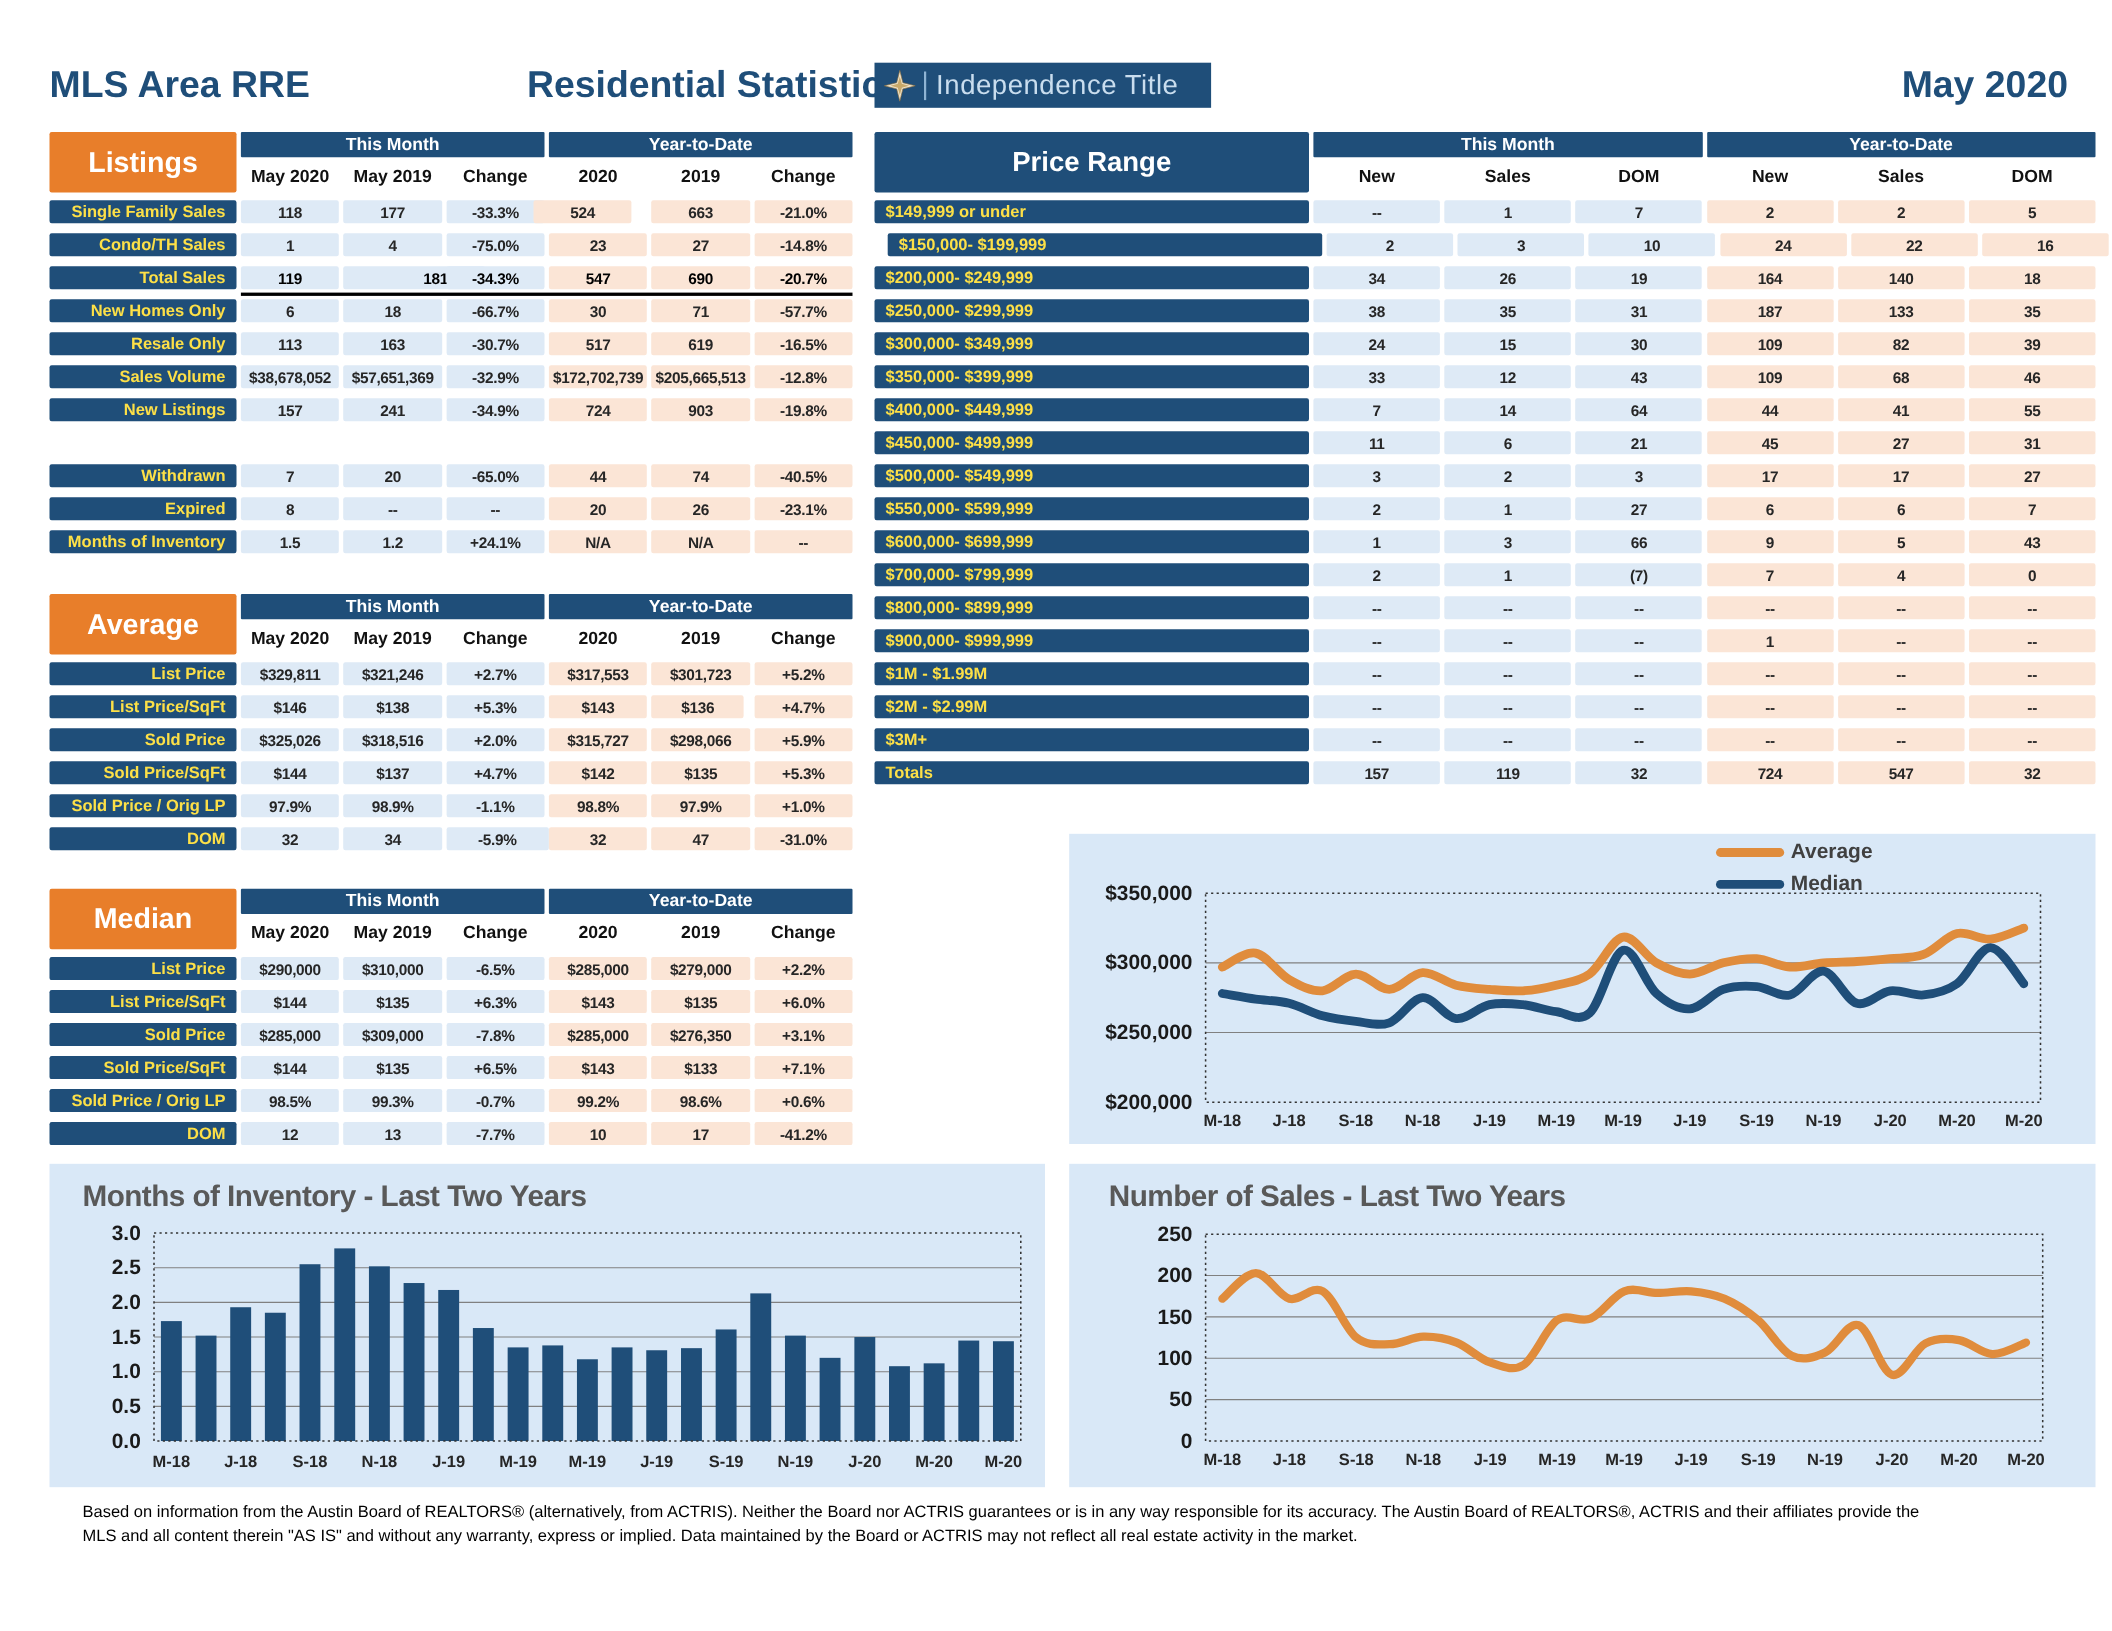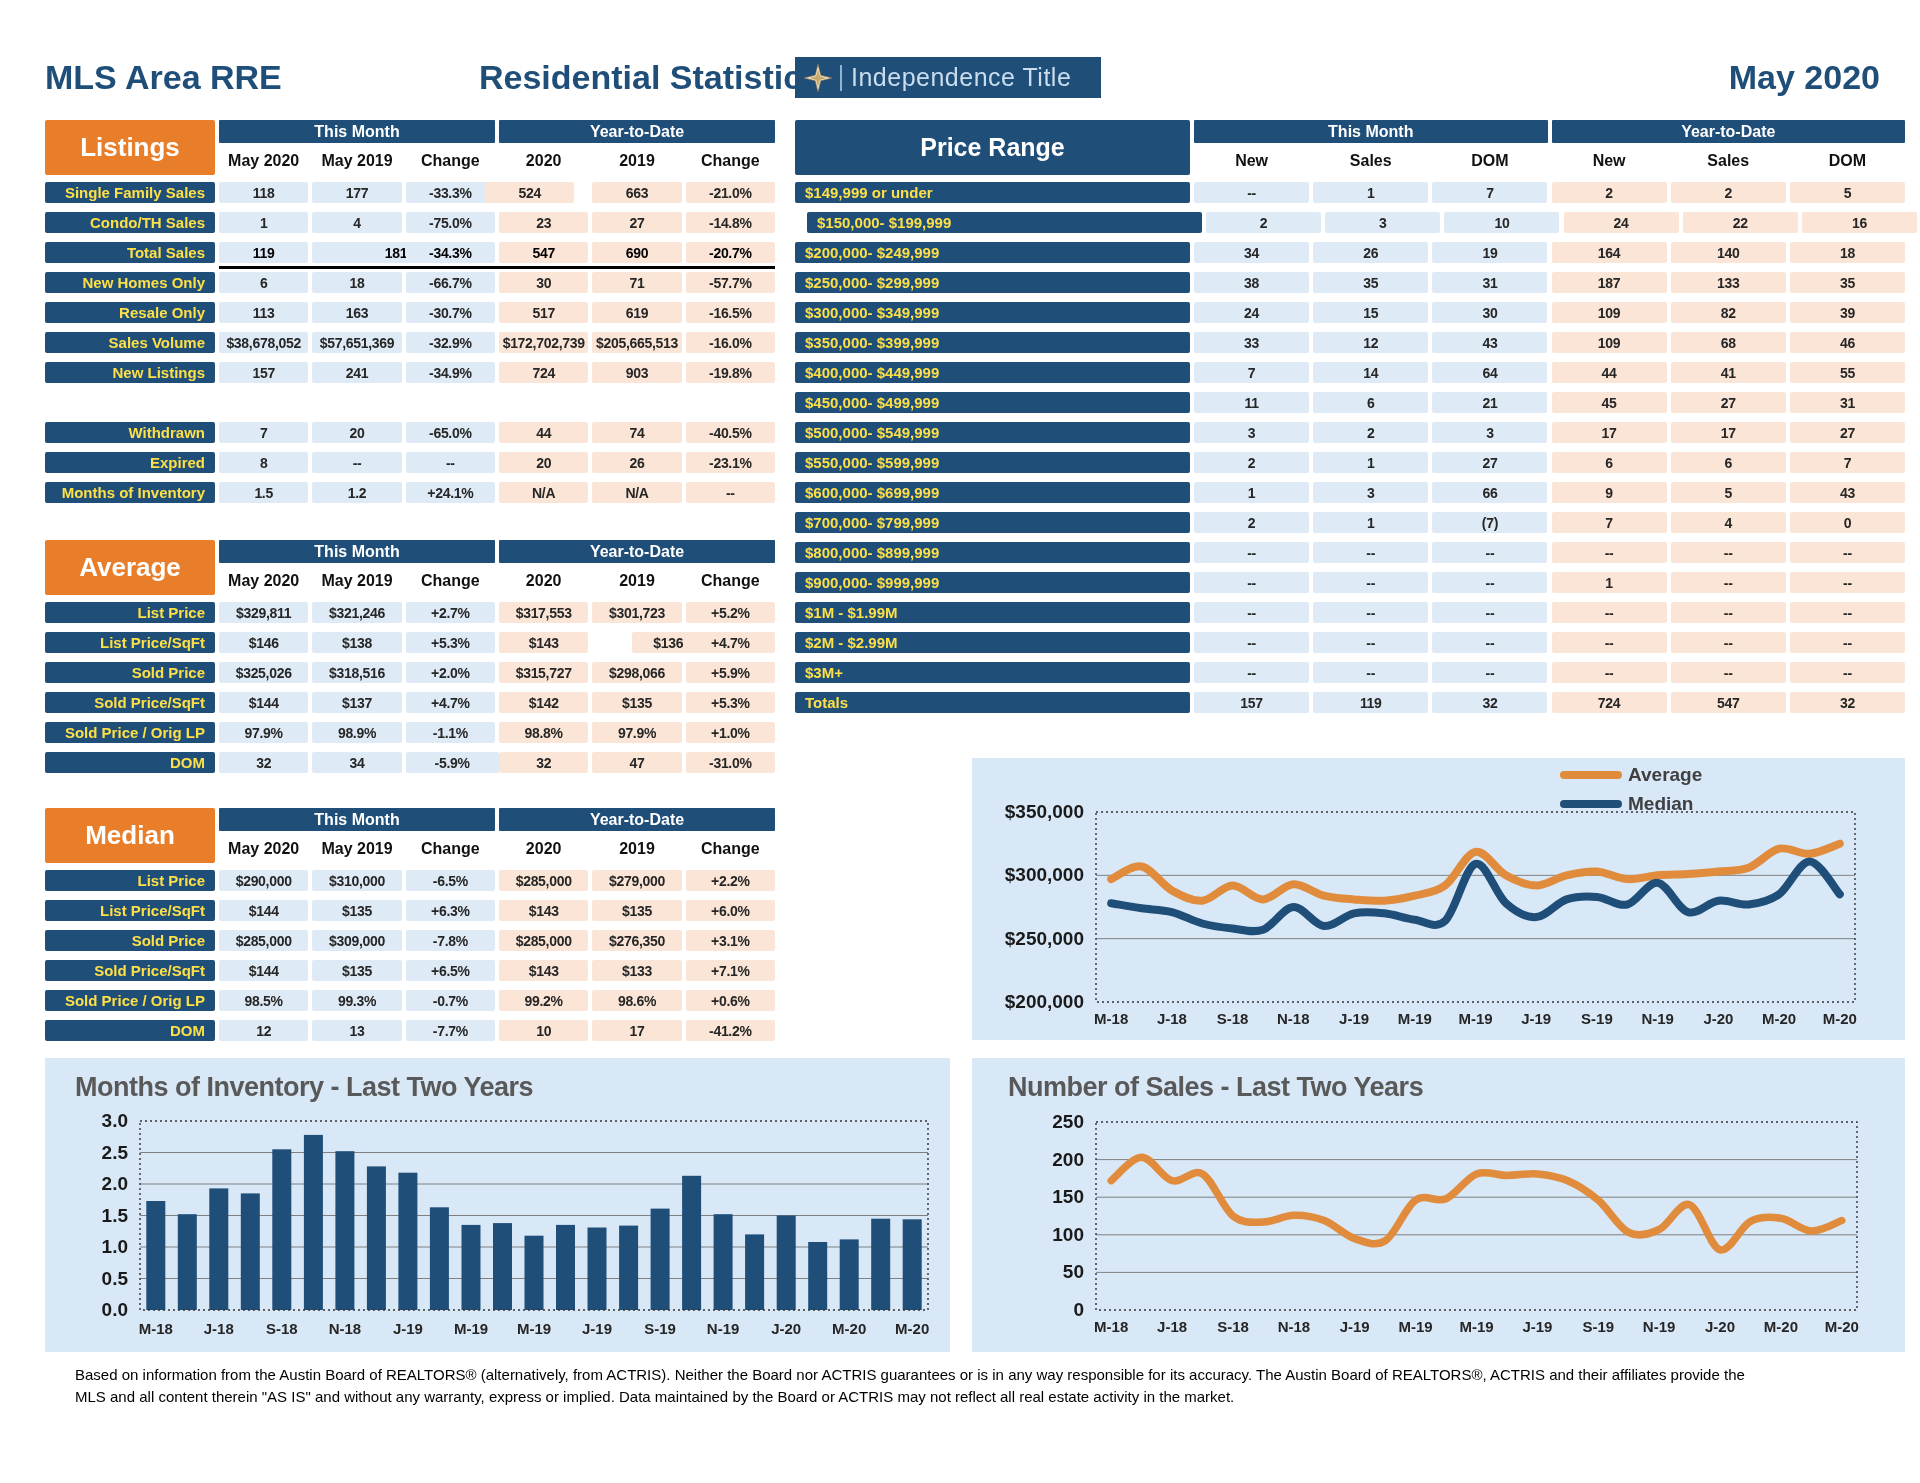--- a/index.html
+++ b/index.html
@@ -105,21 +105,21 @@
         <div class="cell c-tan" style="left:547.3333333333333px;width:89.33333333333333px;">619</div>
         <div class="cell c-tan" style="left:640.6666666666666px;width:89.33333333333333px;">-16.5%</div>
       </div>
       <div style="position:absolute;left:0;top:212px;width:730px;height:21px;">
         <div class="row-label" style="left:0;width:170px;justify-content:flex-end;padding-right:10px;">Sales Volume</div>
         <div class="cell c-blue" style="left:174px;width:89.33333333333333px;">$38,678,052</div>
         <div class="cell c-blue" style="left:267.3333333333333px;width:89.33333333333333px;">$57,651,369</div>
         <div class="cell c-blue" style="left:360.66666666666663px;width:89.33333333333333px;">-32.9%</div>
         <div class="cell c-tan" style="left:454px;width:89.33333333333333px;">$172,702,739</div>
         <div class="cell c-tan" style="left:547.3333333333333px;width:89.33333333333333px;">$205,665,513</div>
-        <div class="cell c-tan" style="left:640.6666666666666px;width:89.33333333333333px;">-16.0%</div>
+        <div class="cell c-tan" style="left:640.6666666666666px;width:89.33333333333333px;">-12.8%</div>
       </div>
       <div style="position:absolute;left:0;top:242px;width:730px;height:21px;">
         <div class="row-label" style="left:0;width:170px;justify-content:flex-end;padding-right:10px;">New Listings</div>
         <div class="cell c-blue" style="left:174px;width:89.33333333333333px;">157</div>
         <div class="cell c-blue" style="left:267.3333333333333px;width:89.33333333333333px;">241</div>
         <div class="cell c-blue" style="left:360.66666666666663px;width:89.33333333333333px;">-34.9%</div>
         <div class="cell c-tan" style="left:454px;width:89.33333333333333px;">724</div>
         <div class="cell c-tan" style="left:547.3333333333333px;width:89.33333333333333px;">903</div>
         <div class="cell c-tan" style="left:640.6666666666666px;width:89.33333333333333px;">-19.8%</div>
       </div>
@@ -169,21 +169,21 @@
         <div class="cell c-tan" style="left:454px;width:89.33333333333333px;">$317,553</div>
         <div class="cell c-tan" style="left:547.3333333333333px;width:89.33333333333333px;">$301,723</div>
         <div class="cell c-tan" style="left:640.6666666666666px;width:89.33333333333333px;">+5.2%</div>
       </div>
       <div style="position:absolute;left:0;top:92px;width:730px;height:21px;">
         <div class="row-label" style="left:0;width:170px;justify-content:flex-end;padding-right:10px;">List Price/SqFt</div>
         <div class="cell c-blue" style="left:174px;width:89.33333333333333px;">$146</div>
         <div class="cell c-blue" style="left:267.3333333333333px;width:89.33333333333333px;">$138</div>
         <div class="cell c-blue" style="left:360.66666666666663px;width:89.33333333333333px;">+5.3%</div>
         <div class="cell c-tan" style="left:454px;width:89.33333333333333px;">$143</div>
-        <div class="cell c-tan" style="left:547.3333333333333px;width:72px;margin-left:40px;">$136</div>
+        <div class="cell c-tan" style="left:547.3333333333333px;width:84px;">$136</div>
         <div class="cell c-tan" style="left:640.6666666666666px;width:89.33333333333333px;">+4.7%</div>
       </div>
       <div style="position:absolute;left:0;top:122px;width:730px;height:21px;">
         <div class="row-label" style="left:0;width:170px;justify-content:flex-end;padding-right:10px;">Sold Price</div>
         <div class="cell c-blue" style="left:174px;width:89.33333333333333px;">$325,026</div>
         <div class="cell c-blue" style="left:267.3333333333333px;width:89.33333333333333px;">$318,516</div>
         <div class="cell c-blue" style="left:360.66666666666663px;width:89.33333333333333px;">+2.0%</div>
         <div class="cell c-tan" style="left:454px;width:89.33333333333333px;">$315,727</div>
         <div class="cell c-tan" style="left:547.3333333333333px;width:89.33333333333333px;">$298,066</div>
         <div class="cell c-tan" style="left:640.6666666666666px;width:89.33333333333333px;">+5.9%</div>

